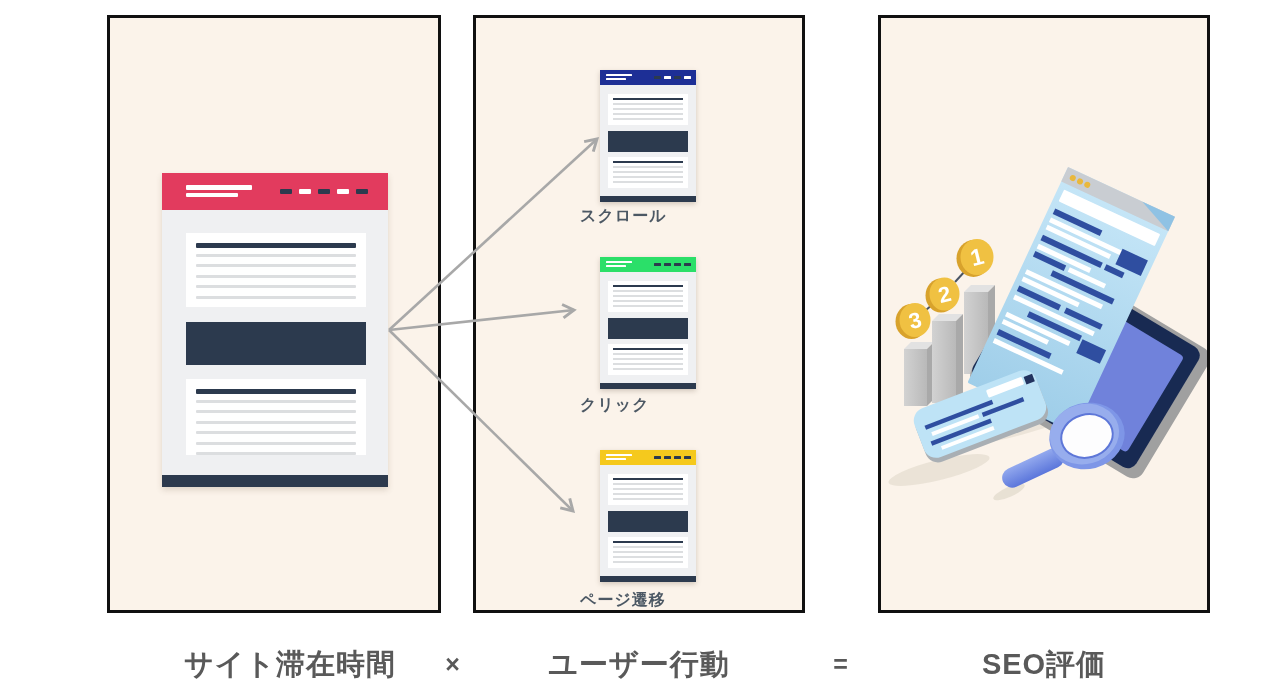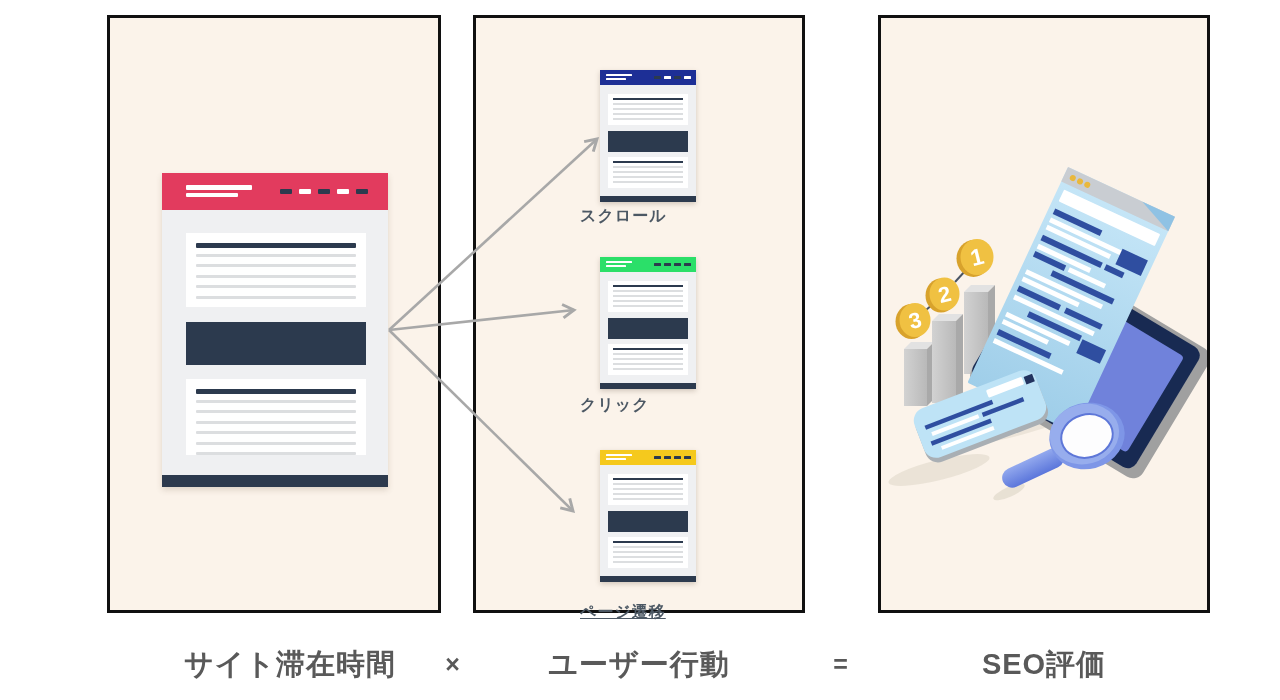--- a/index.html
+++ b/index.html
@@ -217,21 +217,21 @@
       <div class="mp-block mp-block2">
           <i class="title"></i>
           <i class="ln"></i>
           <i class="ln"></i>
           <i class="ln"></i>
           <i class="ln"></i>
         </div>
     </div>
     <div class="mp-footer"></div>
   </div>
-  <div class="mp-label" style="top:584px;text-decoration:underline;">ページ遷移</div>
+  <div class="mp-label" style="top:572px;">ページ遷移</div>
 </div>
 
 <div class="panel" id="panel-right">
   <svg id="seo-illustration" width="326" height="592" viewBox="0 0 326 592">
     <defs>
       <linearGradient id="pgGrad" x1="0" y1="0" x2="0" y2="1">
         <stop offset="0" stop-color="#C7E7F8"></stop>
           <stop offset="1" stop-color="#9FCEE9"></stop>
       </linearGradient>
       <linearGradient id="handleGrad" x1="0" y1="0" x2="0" y2="1">

